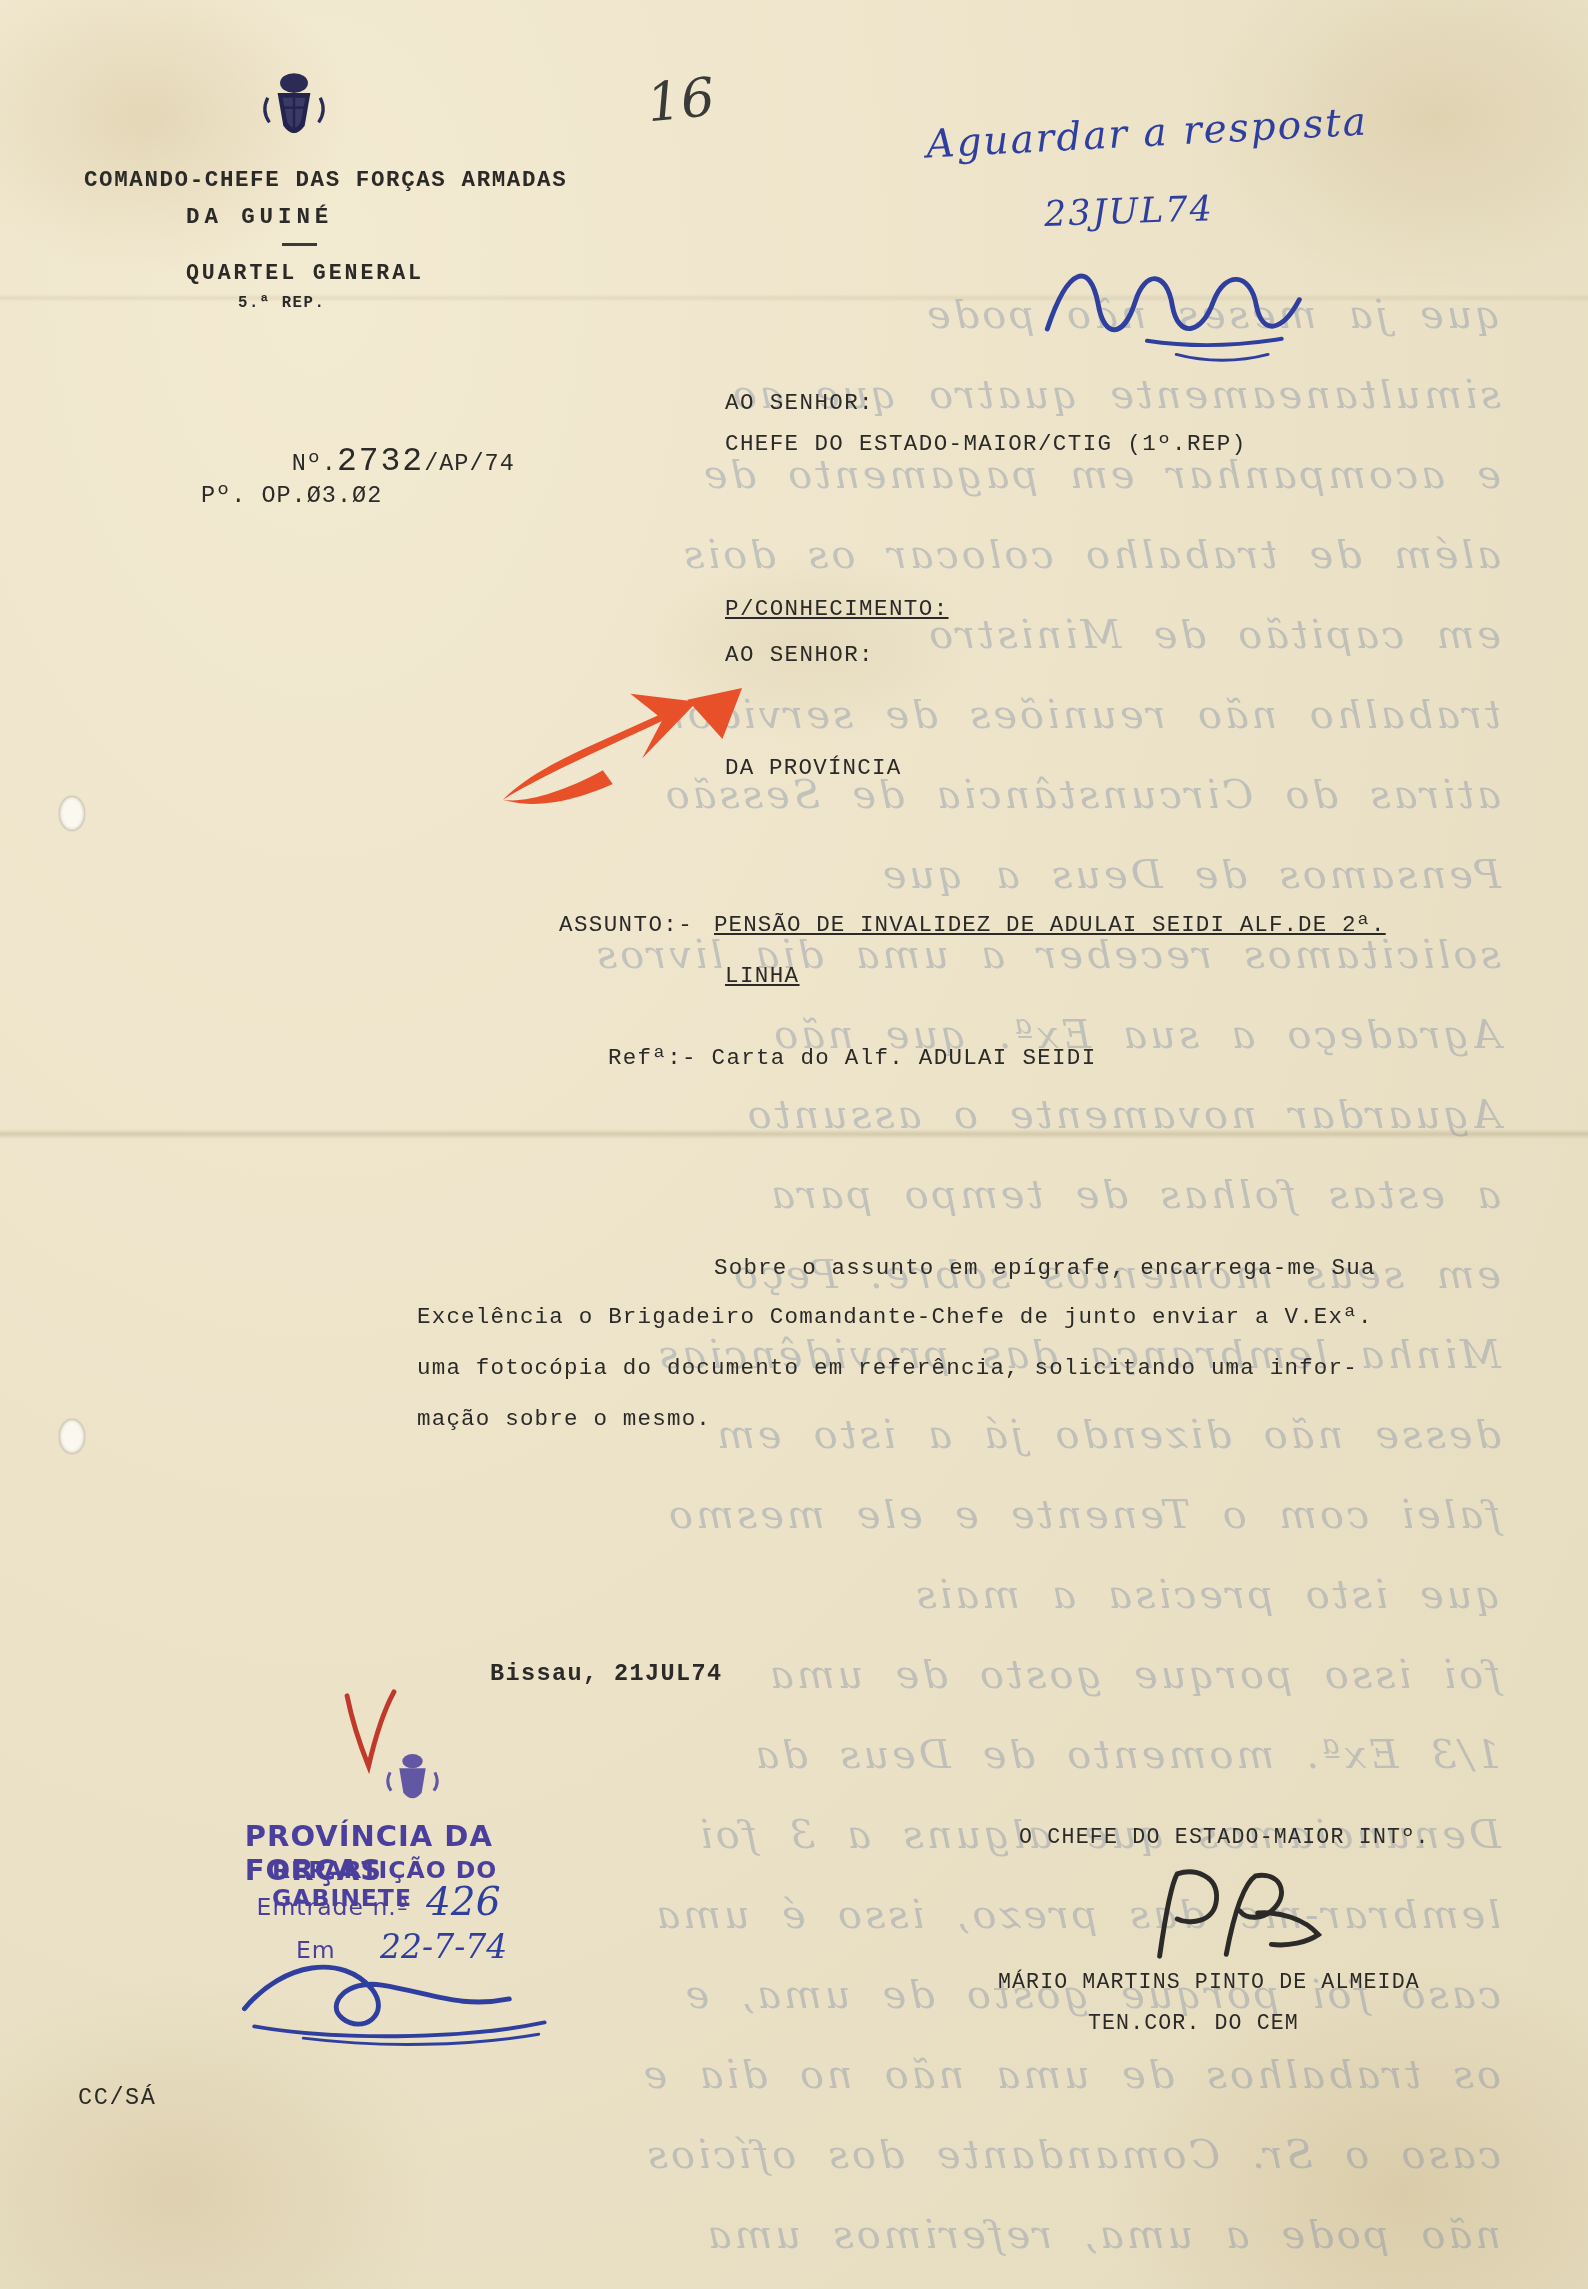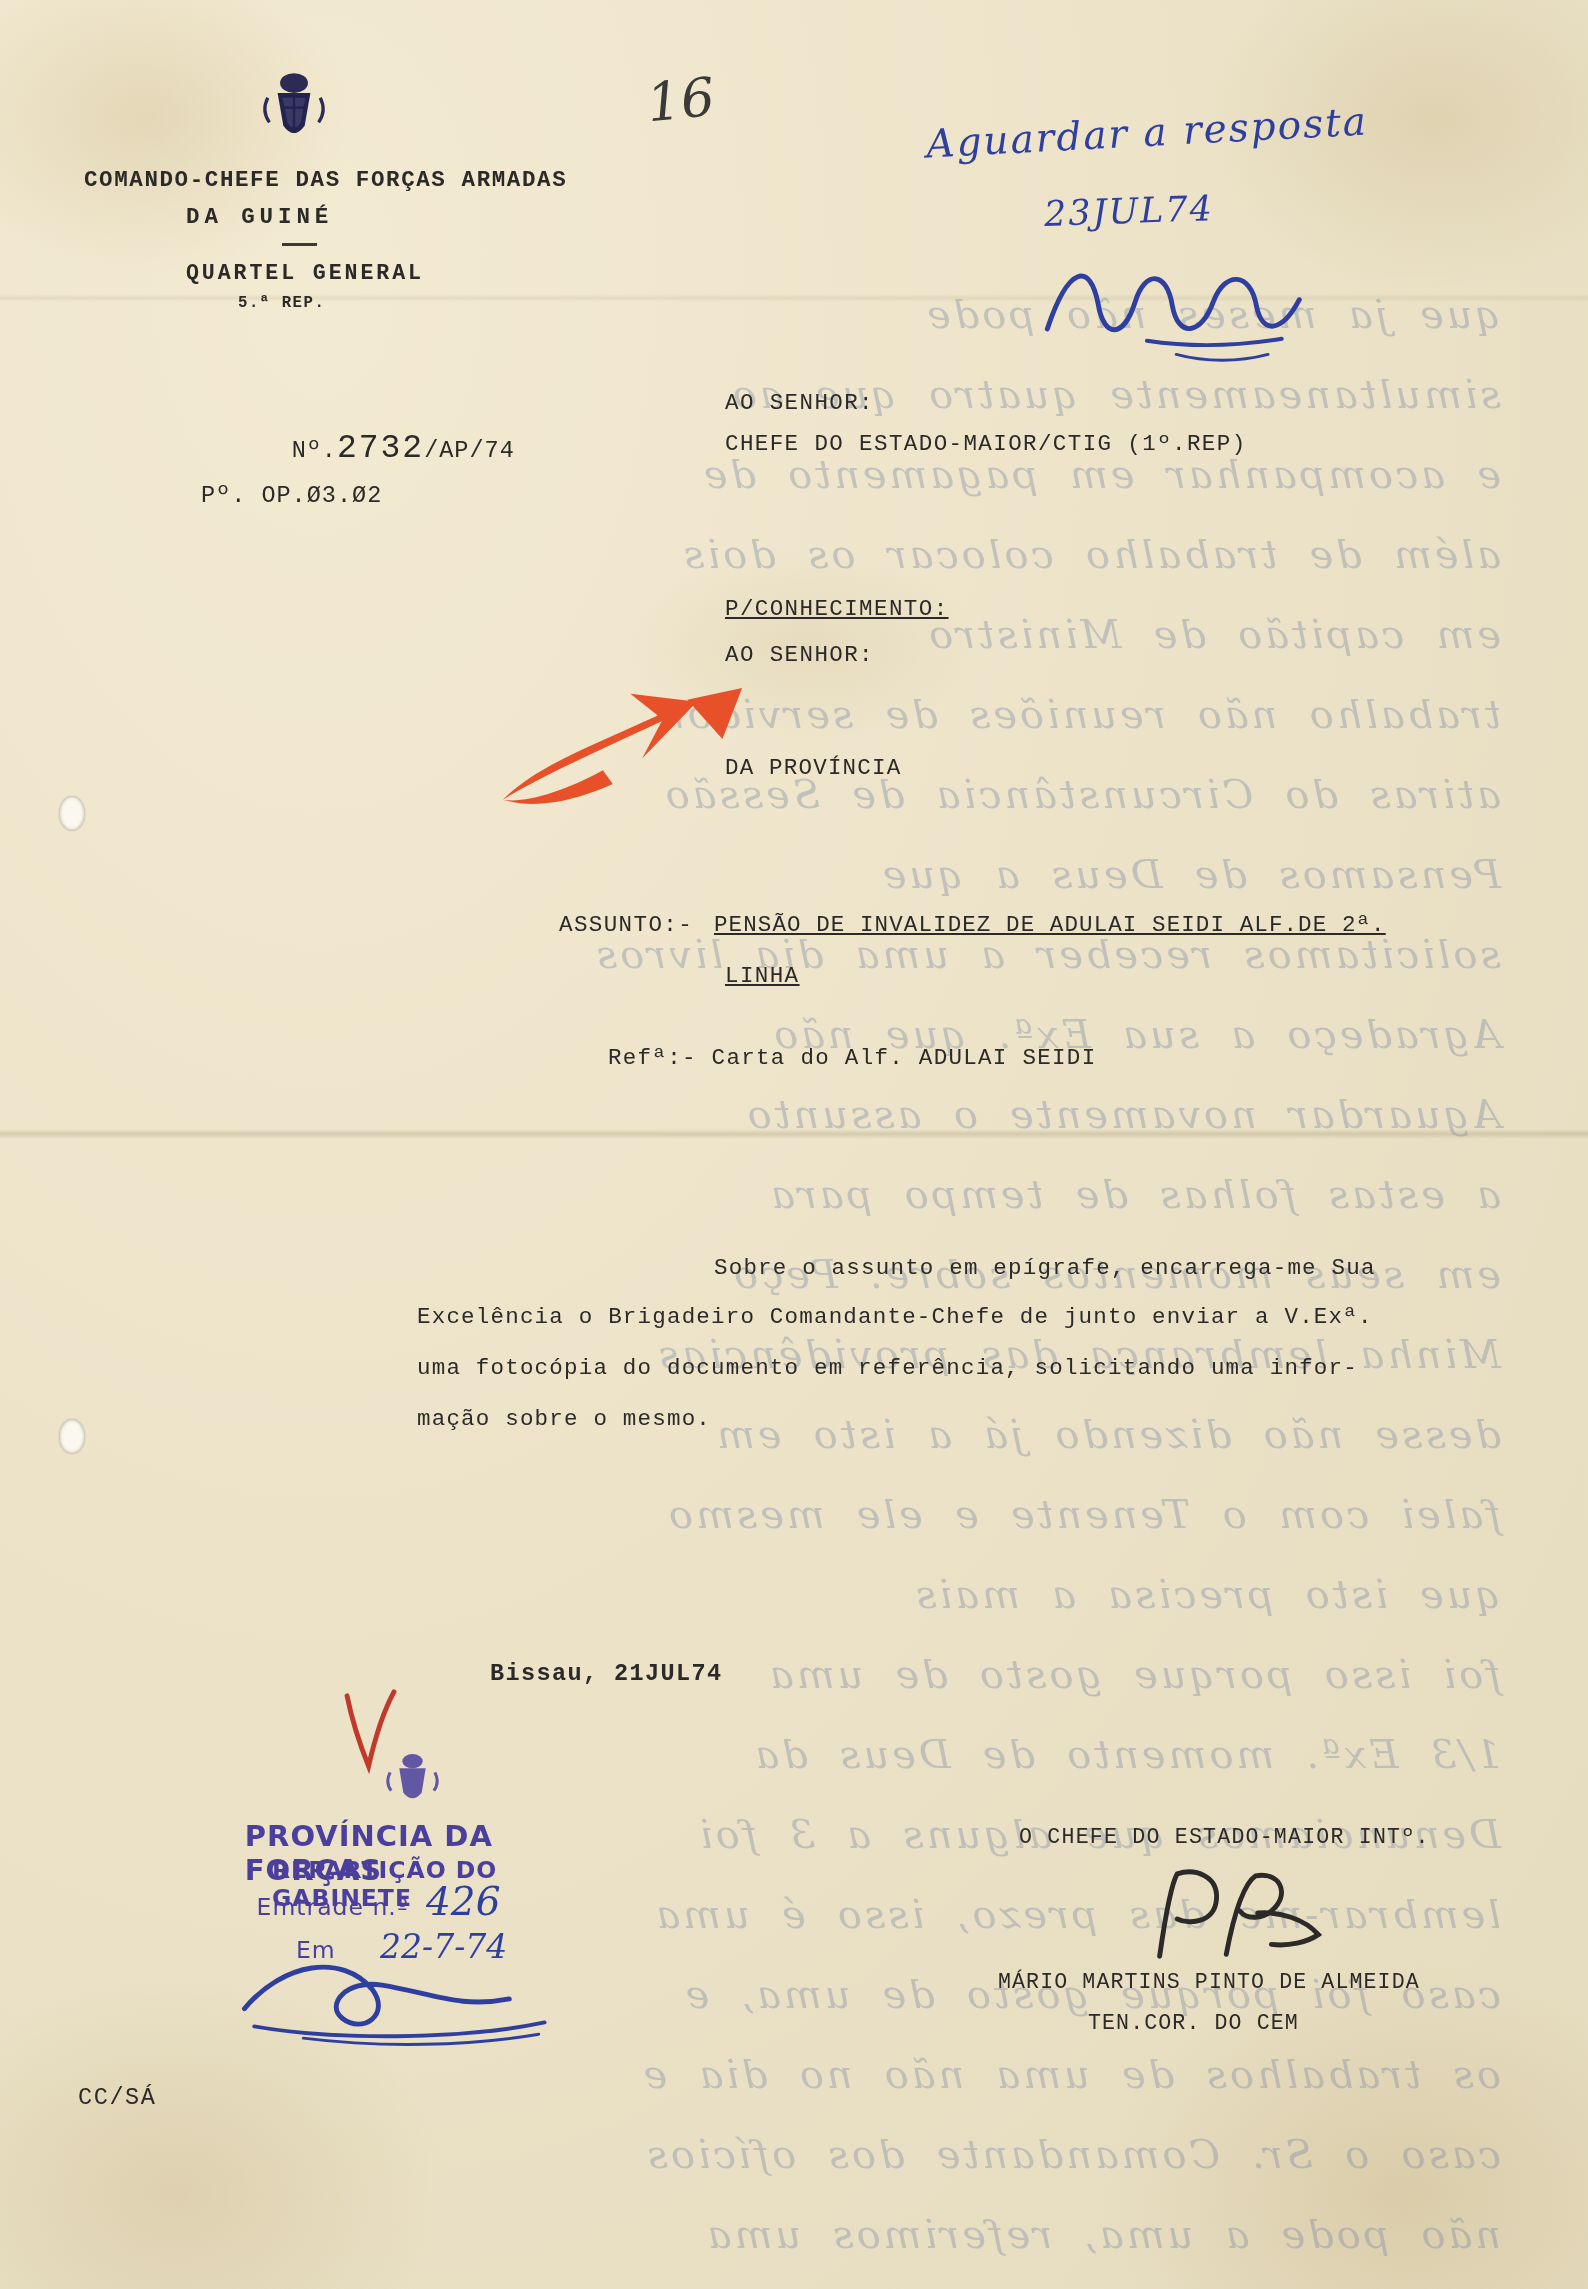--- a/index.html
+++ b/index.html
@@ -55,21 +55,21 @@
   .u{text-decoration:underline;}
 
   
   #crest{position:absolute;left:253px;top:65px;width:82px;height:82px;}
   #hdr1{left:84px;top:167px;font-size:22.5px;letter-spacing:1.6px;font-weight:bold;}
   #hdr2{left:186px;top:204px;font-size:22.5px;letter-spacing:4.9px;font-weight:bold;}
   #hdrrule{position:absolute;left:282px;top:243px;width:35px;height:2.9px;background:#3a3a36;}
   #hdr3{left:186px;top:261px;font-size:21.6px;letter-spacing:2.9px;font-weight:bold;}
   #hdr4{left:238px;top:294px;font-size:15.7px;letter-spacing:1.5px;font-weight:bold;}
 
-  #nr{left:201px;top:403px;font-size:23.5px;letter-spacing:1px;}
+  #nr{left:201px;top:416px;font-size:23.5px;letter-spacing:1px;}
   #nrbig{font-size:33px;letter-spacing:2px;}
   #proc{left:201px;top:482px;font-size:23.5px;letter-spacing:1px;}
 
   #ao1{left:725px;top:390px;font-size:22.5px;letter-spacing:1.4px;}
   #ao2{left:725px;top:431px;font-size:22.5px;letter-spacing:1.4px;}
 
   #pc{left:725px;top:596px;font-size:22.5px;letter-spacing:1.4px;}
   #pc2{left:725px;top:642px;font-size:22.5px;letter-spacing:1.4px;}
   #pc3{left:725px;top:704px;font-size:22.5px;letter-spacing:1.2px;}
   #pc4{left:725px;top:755px;font-size:22.5px;letter-spacing:1.2px;}

